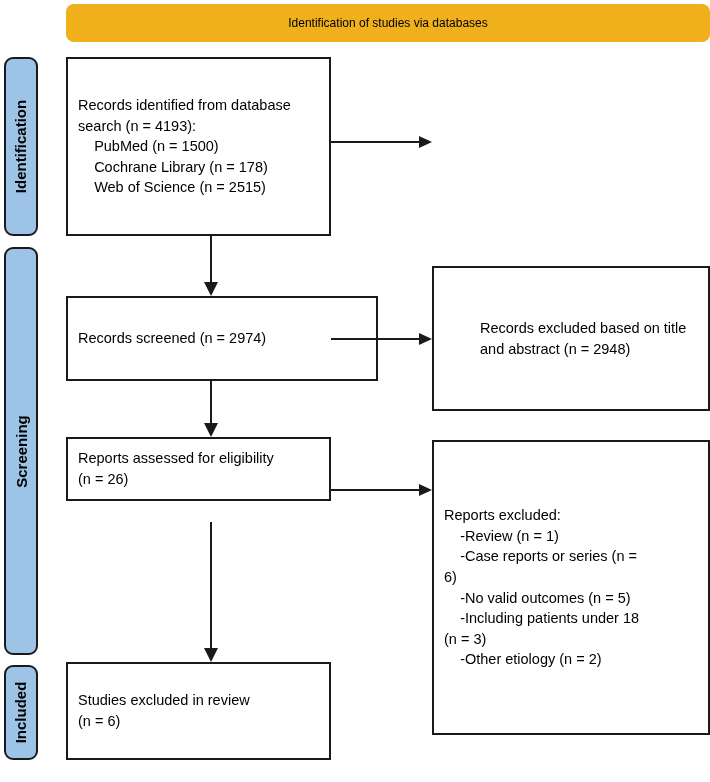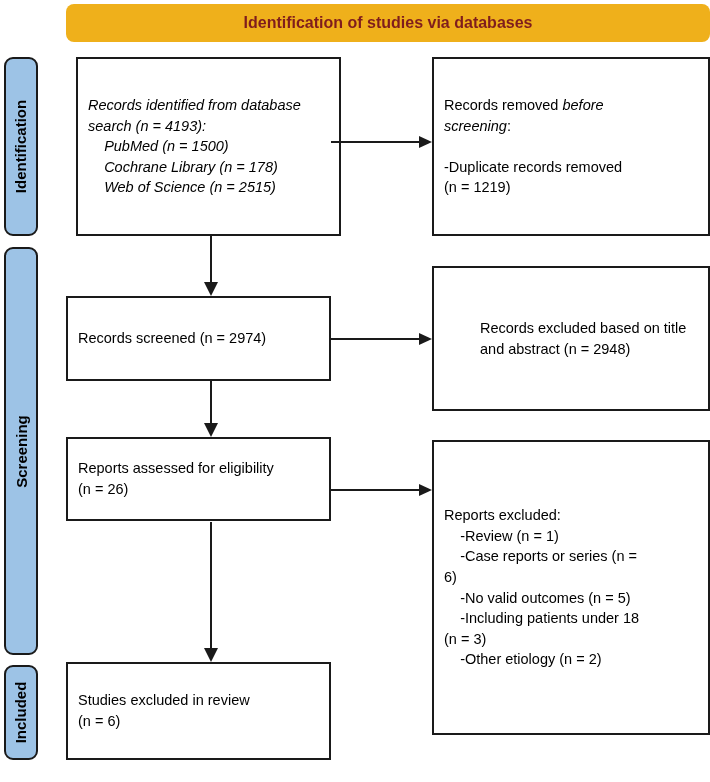--- a/index.html
+++ b/index.html
@@ -44,23 +44,23 @@
   .header-banner {
     position: absolute;
     background: #EFB01B;
     border-radius: 8px;
     box-sizing: border-box;
     display: flex;
     align-items: center;
     justify-content: center;
   }
   .header-banner .header-text {
-    font-weight: bold;
-    font-size: 16px;
-    color: #7f1d1d;
+    font-weight: normal;
+    font-size: 12px;
+    color: #000000;
   }
 
   
   .flow-box {
     position: absolute;
     background: #ffffff;
     border: 2px solid #1a1a1a;
     box-sizing: border-box;
     display: flex;
     align-items: center;
@@ -101,51 +101,44 @@
   </div>
 
   <div class="phase-pill" style="top: 247px; height: 408px; background: rgb(157, 195, 230);">
     <span class="phase-label">Screening</span>
   </div>
 
   <div class="phase-pill" style="top: 665px; height: 95px; background: rgb(157, 195, 230);">
     <span class="phase-label">Included</span>
   </div>
 
-  <div class="flow-box" style="left:76px; top:57px; width:265px; height:179px;font-style:italic;">
+  <div class="flow-box" style="left:66px; top:57px; width:265px; height:179px;">
     <div class="box-text"><span>Records identified from database</span>
 <span>search (n = 4193):</span>
     <span>PubMed (n = 1500)</span>
     <span>Cochrane Library (n = 178)</span>
     <span>Web of Science (n = 2515)</span></div>
   </div>
 
-  <div class="flow-box" style="left:432px; top:57px; width:278px; height:179px;">
-    <div class="box-text"><span>Records removed </span><span class="italic">before</span>
-<span class="italic">screening</span><span>:</span>
-
-<span>-Duplicate records removed</span>
-<span>(n = 1219)</span></div>
-  </div>
 
   <div class="connector" style="left:331px; top:132px; width:101px; height:20px;">
     <svg width="101" height="20" viewBox="0 0 101 20">
       <line x1="0" y1="10" x2="90" y2="10" stroke="#1a1a1a" stroke-width="2"></line>
       <polygon points="101,10 88,4 88,16" fill="#1a1a1a"></polygon>
     </svg>
   </div>
 
   <div class="connector" style="left:201px; top:236px; width:20px; height:60px;">
     <svg width="20" height="60" viewBox="0 0 20 60">
       <line x1="10" y1="0" x2="10" y2="48" stroke="#1a1a1a" stroke-width="2"></line>
       <polygon points="10,60 3,46 17,46" fill="#1a1a1a"></polygon>
     </svg>
   </div>
 
-  <div class="flow-box" style="left:66px; top:296px; width:265px; height:85px;">
+  <div class="flow-box" style="left:66px; top:296px; width:312px; height:85px;">
     <div class="box-text"><span>Records screened (n = 2974)</span></div>
   </div>
 
   <div class="flow-box" style="left:432px; top:266px; width:278px; height:145px;padding-left:36px;">
     <div class="box-text"><span>Records excluded based on title</span>
 <span>and abstract (n = 2948)</span></div>
   </div>
 
   <div class="connector" style="left:331px; top:329px; width:101px; height:20px;">
     <svg width="101" height="20" viewBox="0 0 101 20">
@@ -154,21 +147,21 @@
     </svg>
   </div>
 
   <div class="connector" style="left:201px; top:381px; width:20px; height:56px;">
     <svg width="20" height="56" viewBox="0 0 20 56">
       <line x1="10" y1="0" x2="10" y2="44" stroke="#1a1a1a" stroke-width="2"></line>
       <polygon points="10,56 3,42 17,42" fill="#1a1a1a"></polygon>
     </svg>
   </div>
 
-  <div class="flow-box" style="left:66px; top:437px; width:265px; height:84px;">
+  <div class="flow-box" style="left:66px; top:437px; width:265px; height:64px;">
     <div class="box-text"><span>Reports assessed for eligibility</span>
 <span>(n = 26)</span></div>
   </div>
 
   <div class="flow-box" style="left:432px; top:440px; width:278px; height:295px;">
     <div class="box-text"><span>Reports excluded:</span>
     <span>-Review (n = 1)</span>
     <span>-Case reports or series (n =</span>
 <span>6)</span>
     <span>-No valid outcomes (n = 5)</span>

